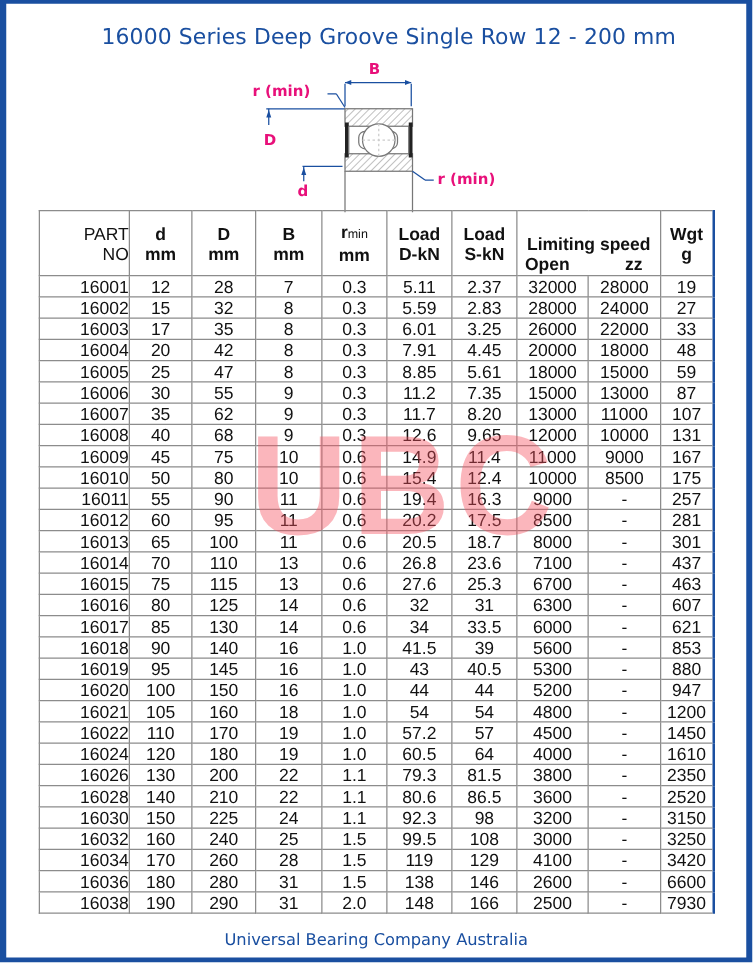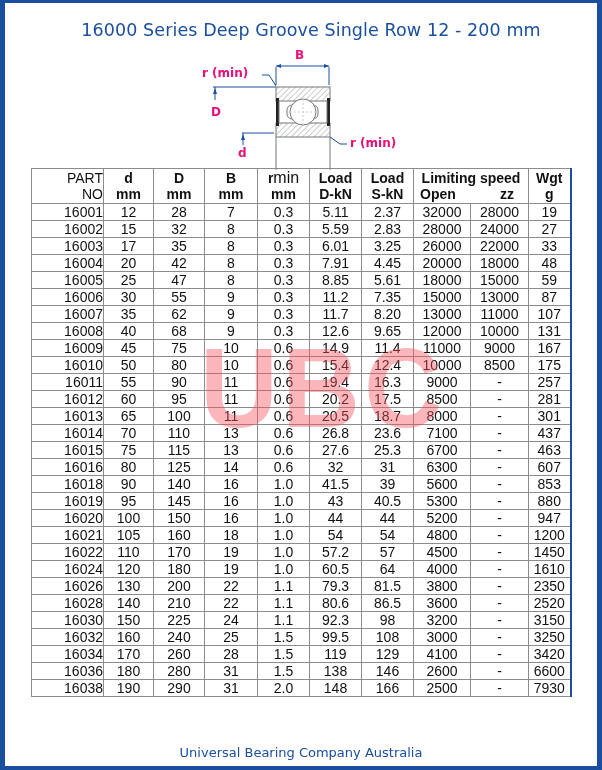--- a/index.html
+++ b/index.html
@@ -24,22 +24,22 @@
     table.spec {
       position: absolute; left: 31px; top: 168px; border-collapse: collapse;
       font-size: 14px; color: #111;
     }
     table.spec td, table.spec th {
       border: 1px solid #8c8c8c; padding: 0; height: 16px; line-height: 15px;
       text-align: center; font-weight: normal;
     }
     table.spec th { font-weight: bold; font-size: 14px; line-height: 16px; height: 33px; vertical-align: middle; }
     table.spec th.left, table.spec td.part { text-align: right; padding-left: 4px; font-weight: normal; margin-left: 18px; }
-    table.spec th .rmin { font-size: 16px; font-weight: normal; }
-    table.spec th.ls { vertical-align: top; padding-top: 1px; }
+    table.spec th .rmin { font-size: 10px; font-weight: normal; }
+    table.spec th.ls { vertical-align: top; padding-top: 18px; }
     .ls-sub { display: flex; justify-content: space-between; padding: 0 14px 0 6px; }
     .outer-edge { border-right: 2px solid #1a4fa0 !important; }
     .watermark {
       position: absolute; left: 200px; top: 334px; font-family: "Liberation Sans", sans-serif;
       font-weight: bold; font-size: 108px; letter-spacing: 4px; color: rgba(245, 80, 95, 0.42);
       pointer-events: none; line-height: 1; transform: scaleY(1.05);
     }
     .footer {
       position: absolute; left: 0; top: 745px; width: 602px; text-align: center;
       font-family: "DejaVu Sans", sans-serif; font-size: 13px; color: #1a4fa0;
@@ -339,20 +339,32 @@
         <td>125</td>
         <td>14</td>
         <td>0.6</td>
         <td>32</td>
         <td>31</td>
         <td>6300</td>
         <td>-</td>
         <td class="outer-edge">607</td>
       </tr>
       <tr>
+        <td class="part">16017</td>
+        <td>85</td>
+        <td>130</td>
+        <td>14</td>
+        <td>0.6</td>
+        <td>34</td>
+        <td>33.5</td>
+        <td>6000</td>
+        <td>-</td>
+        <td class="outer-edge">621</td>
+      </tr>
+      <tr>
         <td class="part">16018</td>
         <td>90</td>
         <td>140</td>
         <td>16</td>
         <td>1.0</td>
         <td>41.5</td>
         <td>39</td>
         <td>5600</td>
         <td>-</td>
         <td class="outer-edge">853</td>

